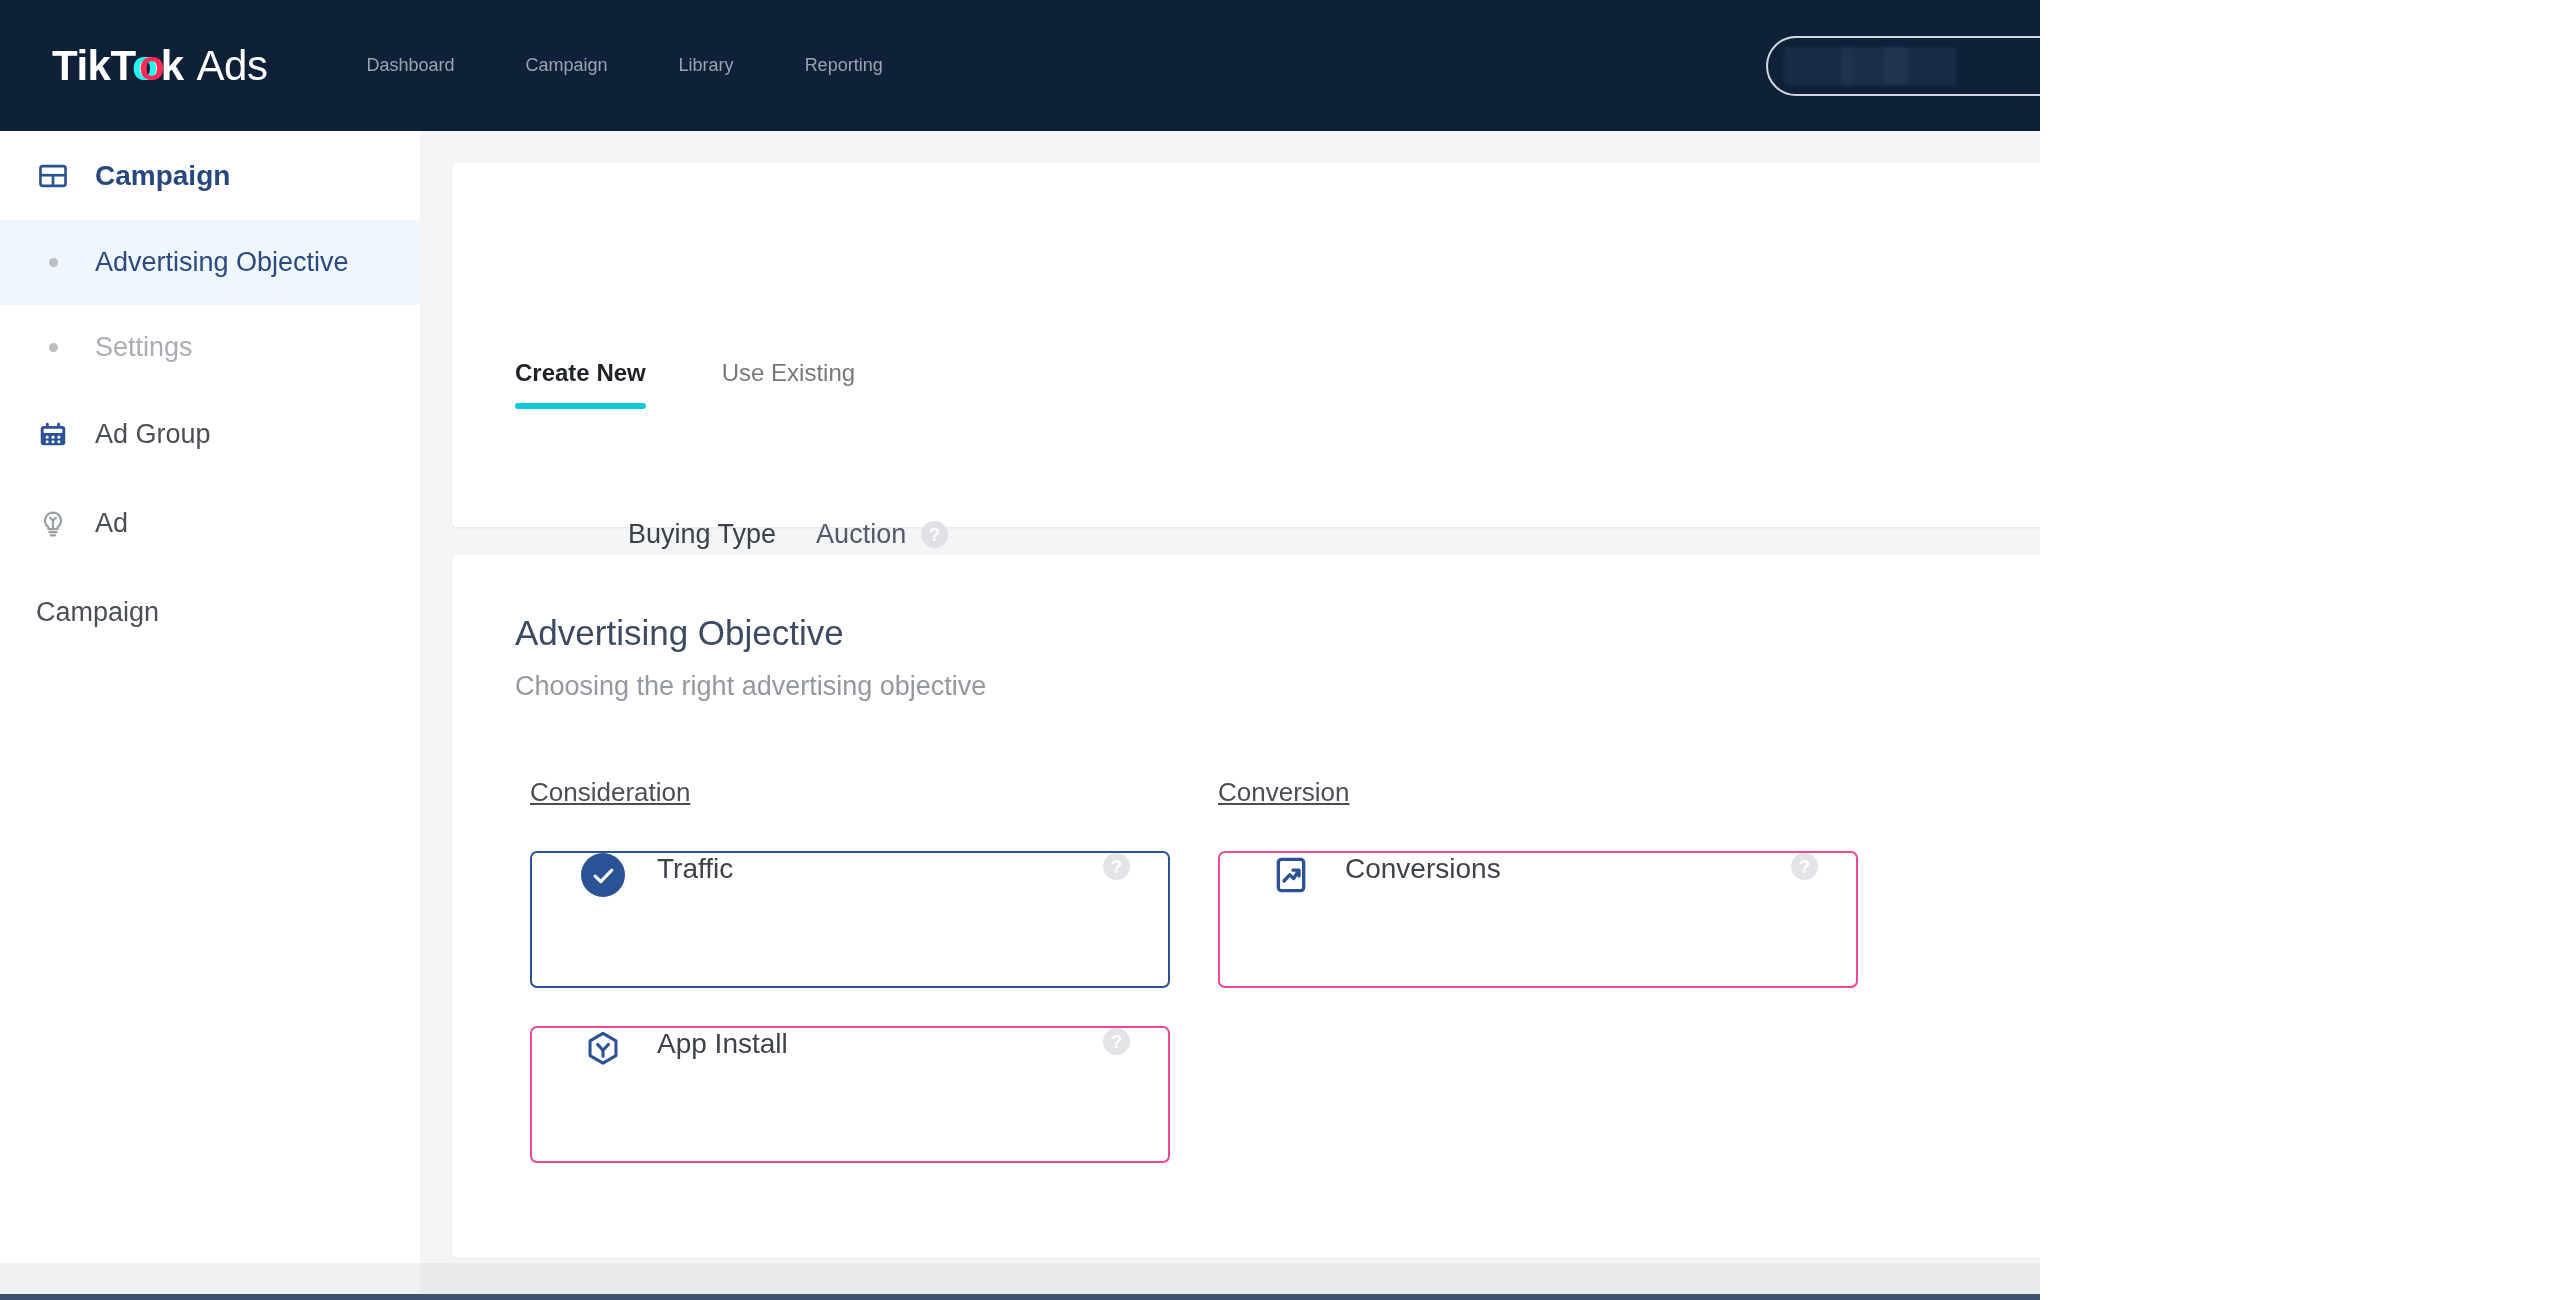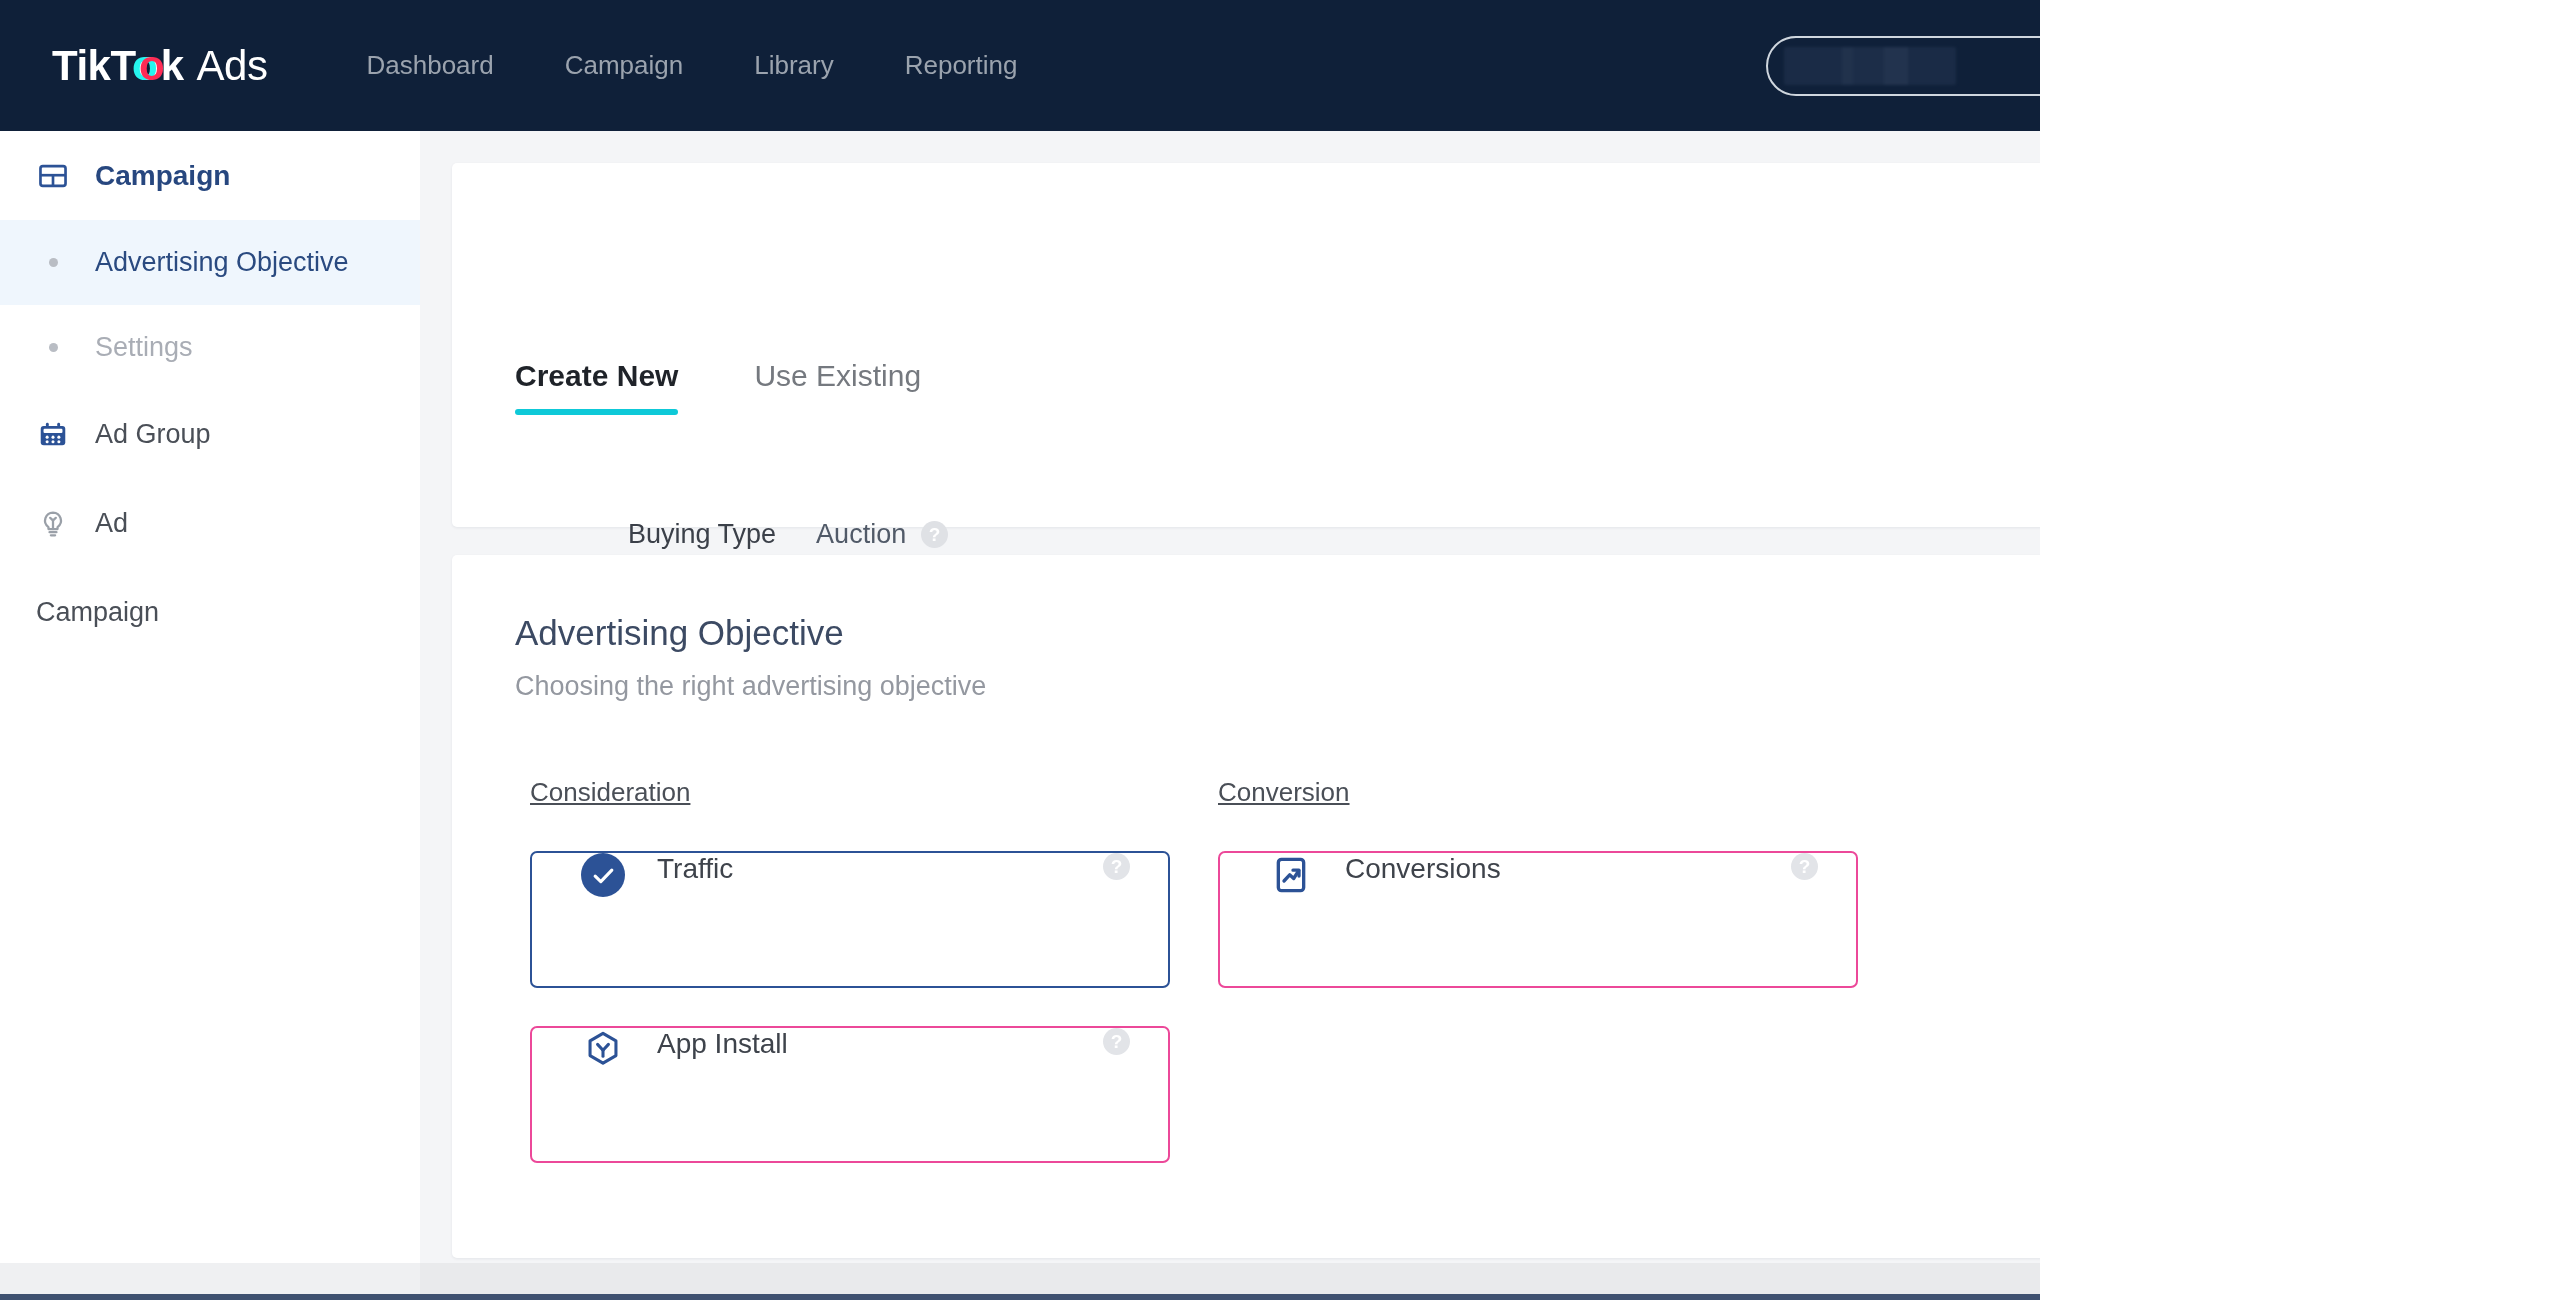--- a/index.html
+++ b/index.html
@@ -72,21 +72,21 @@
   .brand-o::before { left: -3.5px; color: #25f4ee; z-index: 1; }
   .brand-o::after  { left:  3.5px; color: #fe2c55; z-index: 2; }
 
   .nav-links {
     display: flex;
     align-items: center;
     margin-left: 99px;
     gap: 0px;
   }
   .nav-link {
-    font-size: 26px;
+    font-size: 18px;
     color: #9ba3ae;
     padding: 8px 0;
     margin-right: 71px;
     white-space: nowrap;
     cursor: pointer;
   }
   .nav-link:last-child { margin-right: 0; }
 
   .nav-right {
     position: absolute;
@@ -261,21 +261,21 @@
 
   .tabs {
     position: absolute;
     left: 63px;
     top: 196px;
     display: flex;
     align-items: flex-end;
     gap: 0;
   }
   .tab {
-    font-size: 30px;
+    font-size: 24px;
     padding-bottom: 22px;
     margin-right: 76px;
     cursor: pointer;
     position: relative;
     white-space: nowrap;
   }
   .tab.active { color: #1f2329; font-weight: bold; }
   .tab.inactive { color: #75797f; }
   .tab.active::after {
     content: "";

